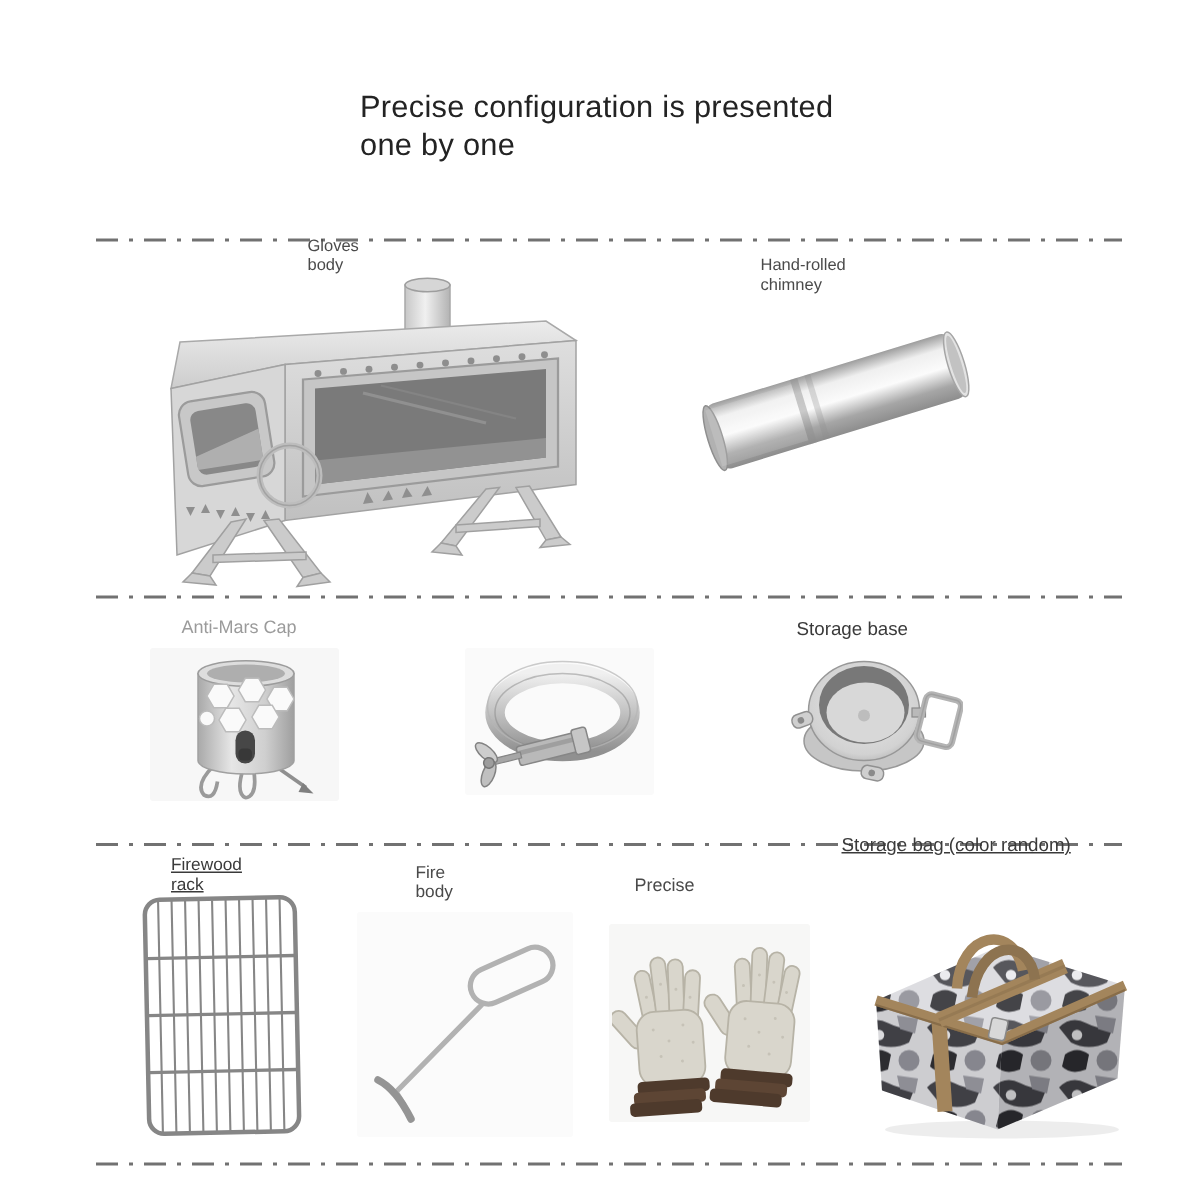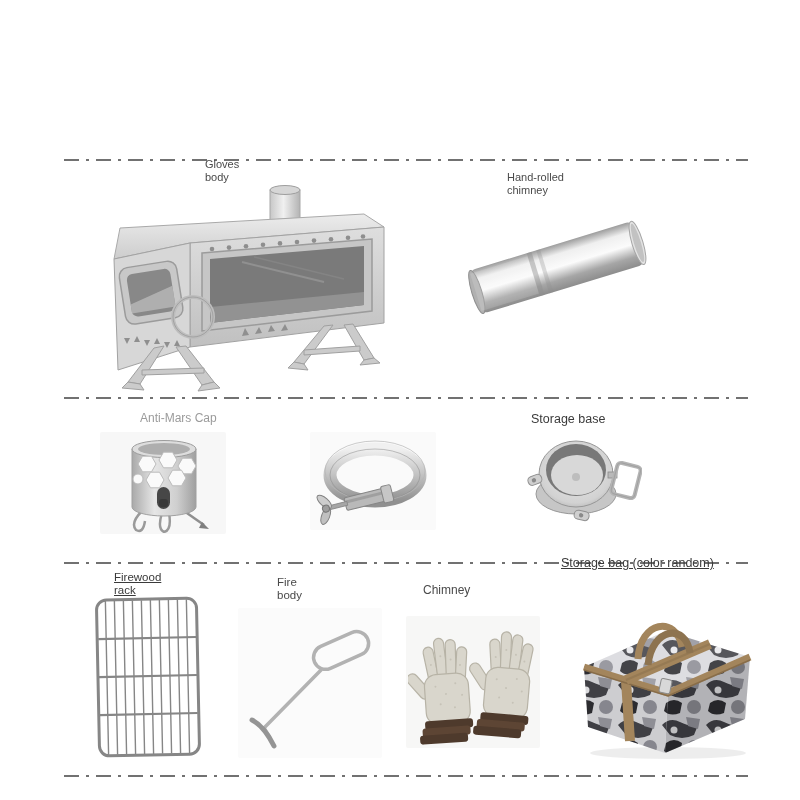--- a/index.html
+++ b/index.html
@@ -21,20 +21,21 @@
   .item-label.muted{color:#9b9b9b;font-size:12px;}
   .item-label.dark{color:#3a3a3a;font-size:12.5px;}
   .photo{display:block;}
   .photo-bg{background:#f7f7f7;border-radius:2px;}
 </style>
 </head>
 <body>
 
 <div class="canvas">
 
+  <div class="abs page-title">Precise configuration is presented one by one</div>
 
   <div class="abs divider" style="top:159px;"></div>
   <div class="abs divider" style="top:397px;"></div>
   <div class="abs divider" style="top:562px;"></div>
   <div class="abs divider" style="top:775px;"></div>
 
   <div class="abs item-label" style="left:205px;top:158px;width:58px;">Gloves body</div>
 
   <svg class="abs photo" style="left:92px;top:180px;" width="300" height="212" viewBox="0 0 300 212">
     <defs>
@@ -132,21 +133,21 @@
       <rect x="10" y="40" width="170" height="45" rx="6" fill="url(#g-tube)"></rect>
       <ellipse cx="11" cy="62.5" rx="5" ry="22.5" fill="#b1b1b1" stroke="#8f8f8f"></ellipse>
       <ellipse cx="179" cy="62.5" rx="5.5" ry="22.5" fill="#e3e3e3" stroke="#a5a5a5"></ellipse>
       <ellipse cx="179" cy="62.5" rx="3.5" ry="20" fill="#c2c2c2"></ellipse>
       <rect x="70" y="40" width="5" height="45" fill="#8f8f8f" opacity=".45"></rect>
       <rect x="80" y="40" width="4" height="45" fill="#8f8f8f" opacity=".3"></rect>
       <rect x="10" y="43" width="60" height="39" fill="#ffffff" opacity=".14"></rect>
     </g>
   </svg>
 
-  <div class="abs item-label muted" style="left:121px;top:412px;margin-left:19px;">Anti-Mars Cap</div>
+  <div class="abs item-label muted" style="left:121px;top:412px;">Anti-Mars Cap</div>
 
   <div class="abs photo-bg" style="left:100px;top:432px;width:126px;height:102px;"></div>
   <svg class="abs photo" style="left:102px;top:433px;" width="122" height="100" viewBox="0 0 122 100">
     <defs>
       <linearGradient id="g-cap" x1="0" y1="0" x2="1" y2="0">
         <stop offset="0" stop-color="#a9a9a9"></stop>
           <stop offset=".35" stop-color="#e6e6e6"></stop>
         <stop offset=".7" stop-color="#cfcfcf"></stop>
           <stop offset="1" stop-color="#9f9f9f"></stop>
       </linearGradient>
@@ -238,21 +239,21 @@
   <div class="abs photo-bg" style="left:238px;top:608px;width:144px;height:150px;background:#fbfbfb;"></div>
   <svg class="abs photo" style="left:238px;top:608px;" width="142" height="150" viewBox="0 0 142 150">
     <g transform="rotate(-24 104 42)">
       <rect x="74" y="30" width="58" height="24" rx="12" fill="none" stroke="#b2b2b2" stroke-width="3.5"></rect>
     </g>
     <path d="M83,62 L26,120" stroke="#b2b2b2" stroke-width="3.5" fill="none" stroke-linecap="round"></path>
     <path d="M26,120 L31,128" stroke="#b2b2b2" stroke-width="3.5" stroke-linecap="round"></path>
     <path d="M14,112 C22,116 30,126 36,138" stroke="#949494" stroke-width="5" fill="none" stroke-linecap="round"></path>
   </svg>
 
-  <div class="abs item-label" style="left:423px;top:584px;font-size:12px;">Chimney</div>
+  <div class="abs item-label" style="left:423px;top:584px;font-size:12px;">Precise</div>
 
   <div class="abs photo-bg" style="left:406px;top:616px;width:134px;height:132px;background:#f7f7f6;"></div>
   <svg class="abs photo" style="left:408px;top:618px;" width="130" height="130" viewBox="0 0 130 130">
     <defs>
       <g id="glove">
         <g fill="#d9d6cc" stroke="#b7b3a6" stroke-width="1.2">
           <rect x="18" y="22" width="10" height="38" rx="5" transform="rotate(-8 23 41)"></rect>
           <rect x="28" y="14" width="10" height="46" rx="5" transform="rotate(-3 33 37)"></rect>
           <rect x="38" y="16" width="10" height="44" rx="5" transform="rotate(2 43 38)"></rect>
           <rect x="48" y="24" width="10" height="36" rx="5" transform="rotate(7 53 42)"></rect>

